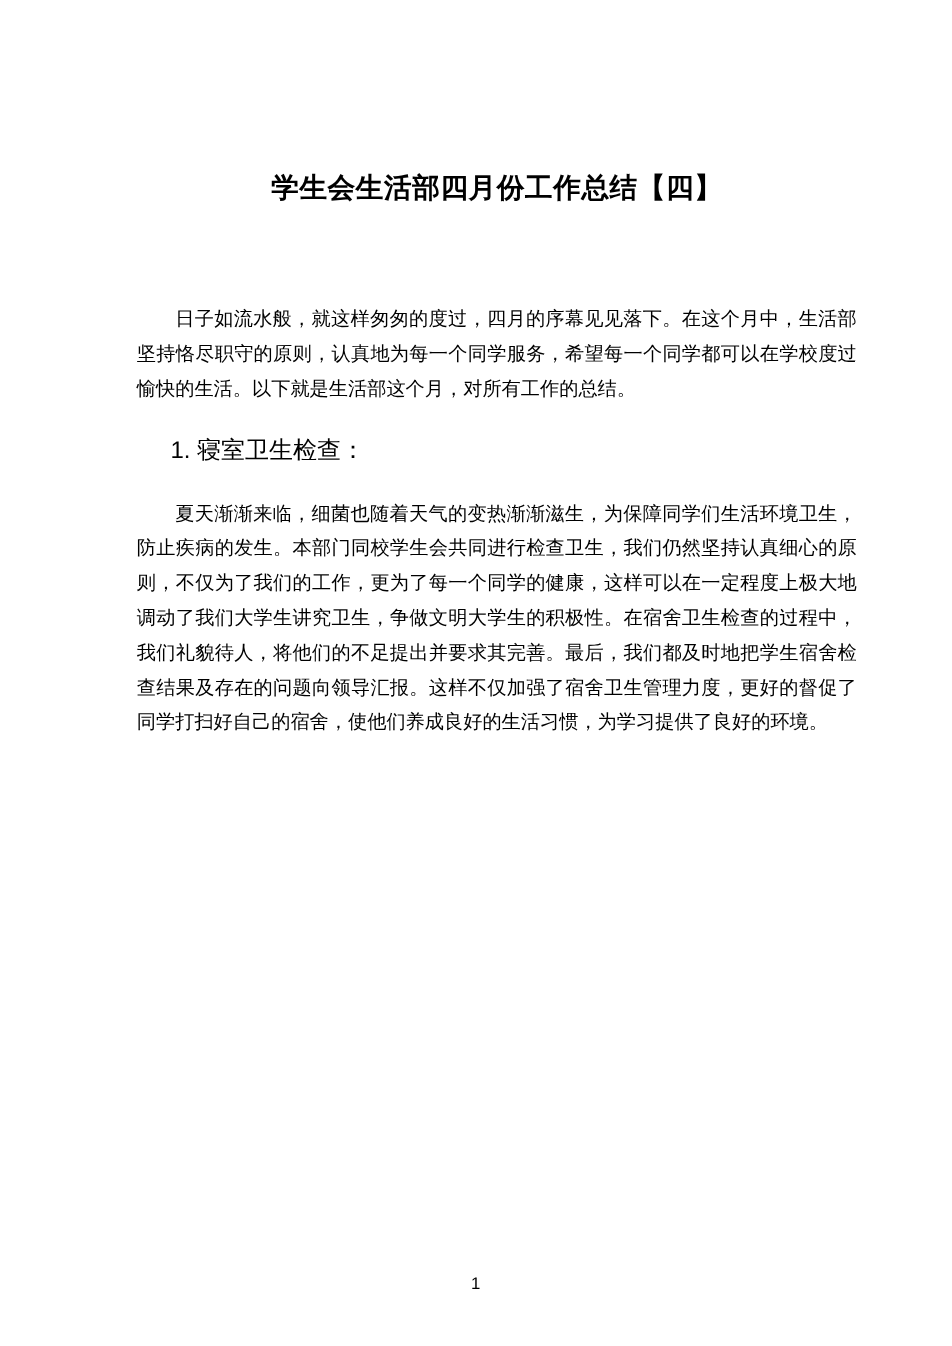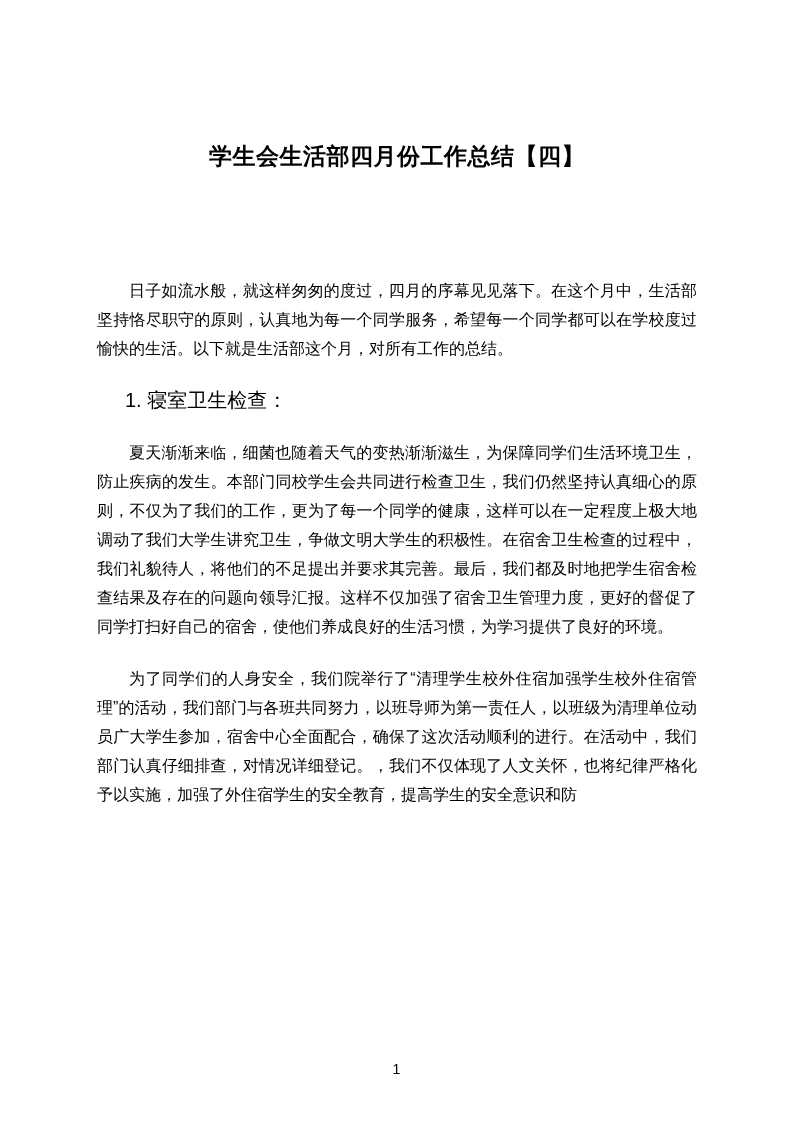--- a/index.html
+++ b/index.html
@@ -15,42 +15,42 @@
   }
   .doc-page {
     position: relative;
     width: 793px;
     height: 1122px;
     background: #ffffff;
     overflow: hidden;
   }
   .content {
     position: absolute;
-    left: 97px;
+    left: 114px;
     top: 0;
     width: 600px;
   }
   .doc-title {
     margin: 140px 0 0 0;
     font-size: 23px;
     line-height: 32px;
     font-weight: 700;
     text-align: center;
     letter-spacing: 0.5px;
   }
   .para {
     margin: 23px 0 0 0;
     font-size: 16px;
     line-height: 29px;
     text-align: justify;
     text-indent: 32px;
     word-break: break-all;
   }
   .para.first {
-    margin-top: 104px;
+    margin-top: 80px;
   }
   .heading {
     margin: 23px 0 0 0;
     font-size: 20px;
     line-height: 29px;
     font-weight: 400;
     text-indent: 28px;
   }
   .page-number {
     position: absolute;
@@ -69,18 +69,17 @@
   <div class="content">
     <h1 class="doc-title">学生会生活部四月份工作总结【四】</h1>
 
     <p class="para first">日子如流水般，就这样匆匆的度过，四月的序幕见见落下。在这个月中，生活部坚持恪尽职守的原则，认真地为每一个同学服务，希望每一个同学都可以在学校度过愉快的生活。以下就是生活部这个月，对所有工作的总结。</p>
 
     <p class="heading">1. 寝室卫生检查：</p>
 
     <p class="para">夏天渐渐来临，细菌也随着天气的变热渐渐滋生，为保障同学们生活环境卫生，防止疾病的发生。本部门同校学生会共同进行检查卫生，我们仍然坚持认真细心的原则，不仅为了我们的工作，更为了每一个同学的健康，这样可以在一定程度上极大地调动了我们大学生讲究卫生，争做文明大学生的积极性。在宿舍卫生检查的过程中，我们礼貌待人，将他们的不足提出并要求其完善。最后，我们都及时地把学生宿舍检查结果及存在的问题向领导汇报。这样不仅加强了宿舍卫生管理力度，更好的督促了同学打扫好自己的宿舍，使他们养成良好的生活习惯，为学习提供了良好的环境。</p>
 
 
-    <p class="para">为了同学们的人身安全，我们院举行了“清理学生校外住宿加强学生校外住宿管理”的活动，我们部门与各班共同努力，以班导师为第一责任人，以班级为清理单位动员广大学生参加，宿舍中心全面配合，确保了这次活动顺利的进行。在活动中，我们部门认真仔细排查，对情况详细登记。，我们不仅体现了人文关怀，也将纪律严格化予以实施，加强了外住宿学生的安全教育，提高学生的安全意识和防</p>
 
   </div>
 
   <div class="page-number">1</div>
 </div>
 
 </body></html>

